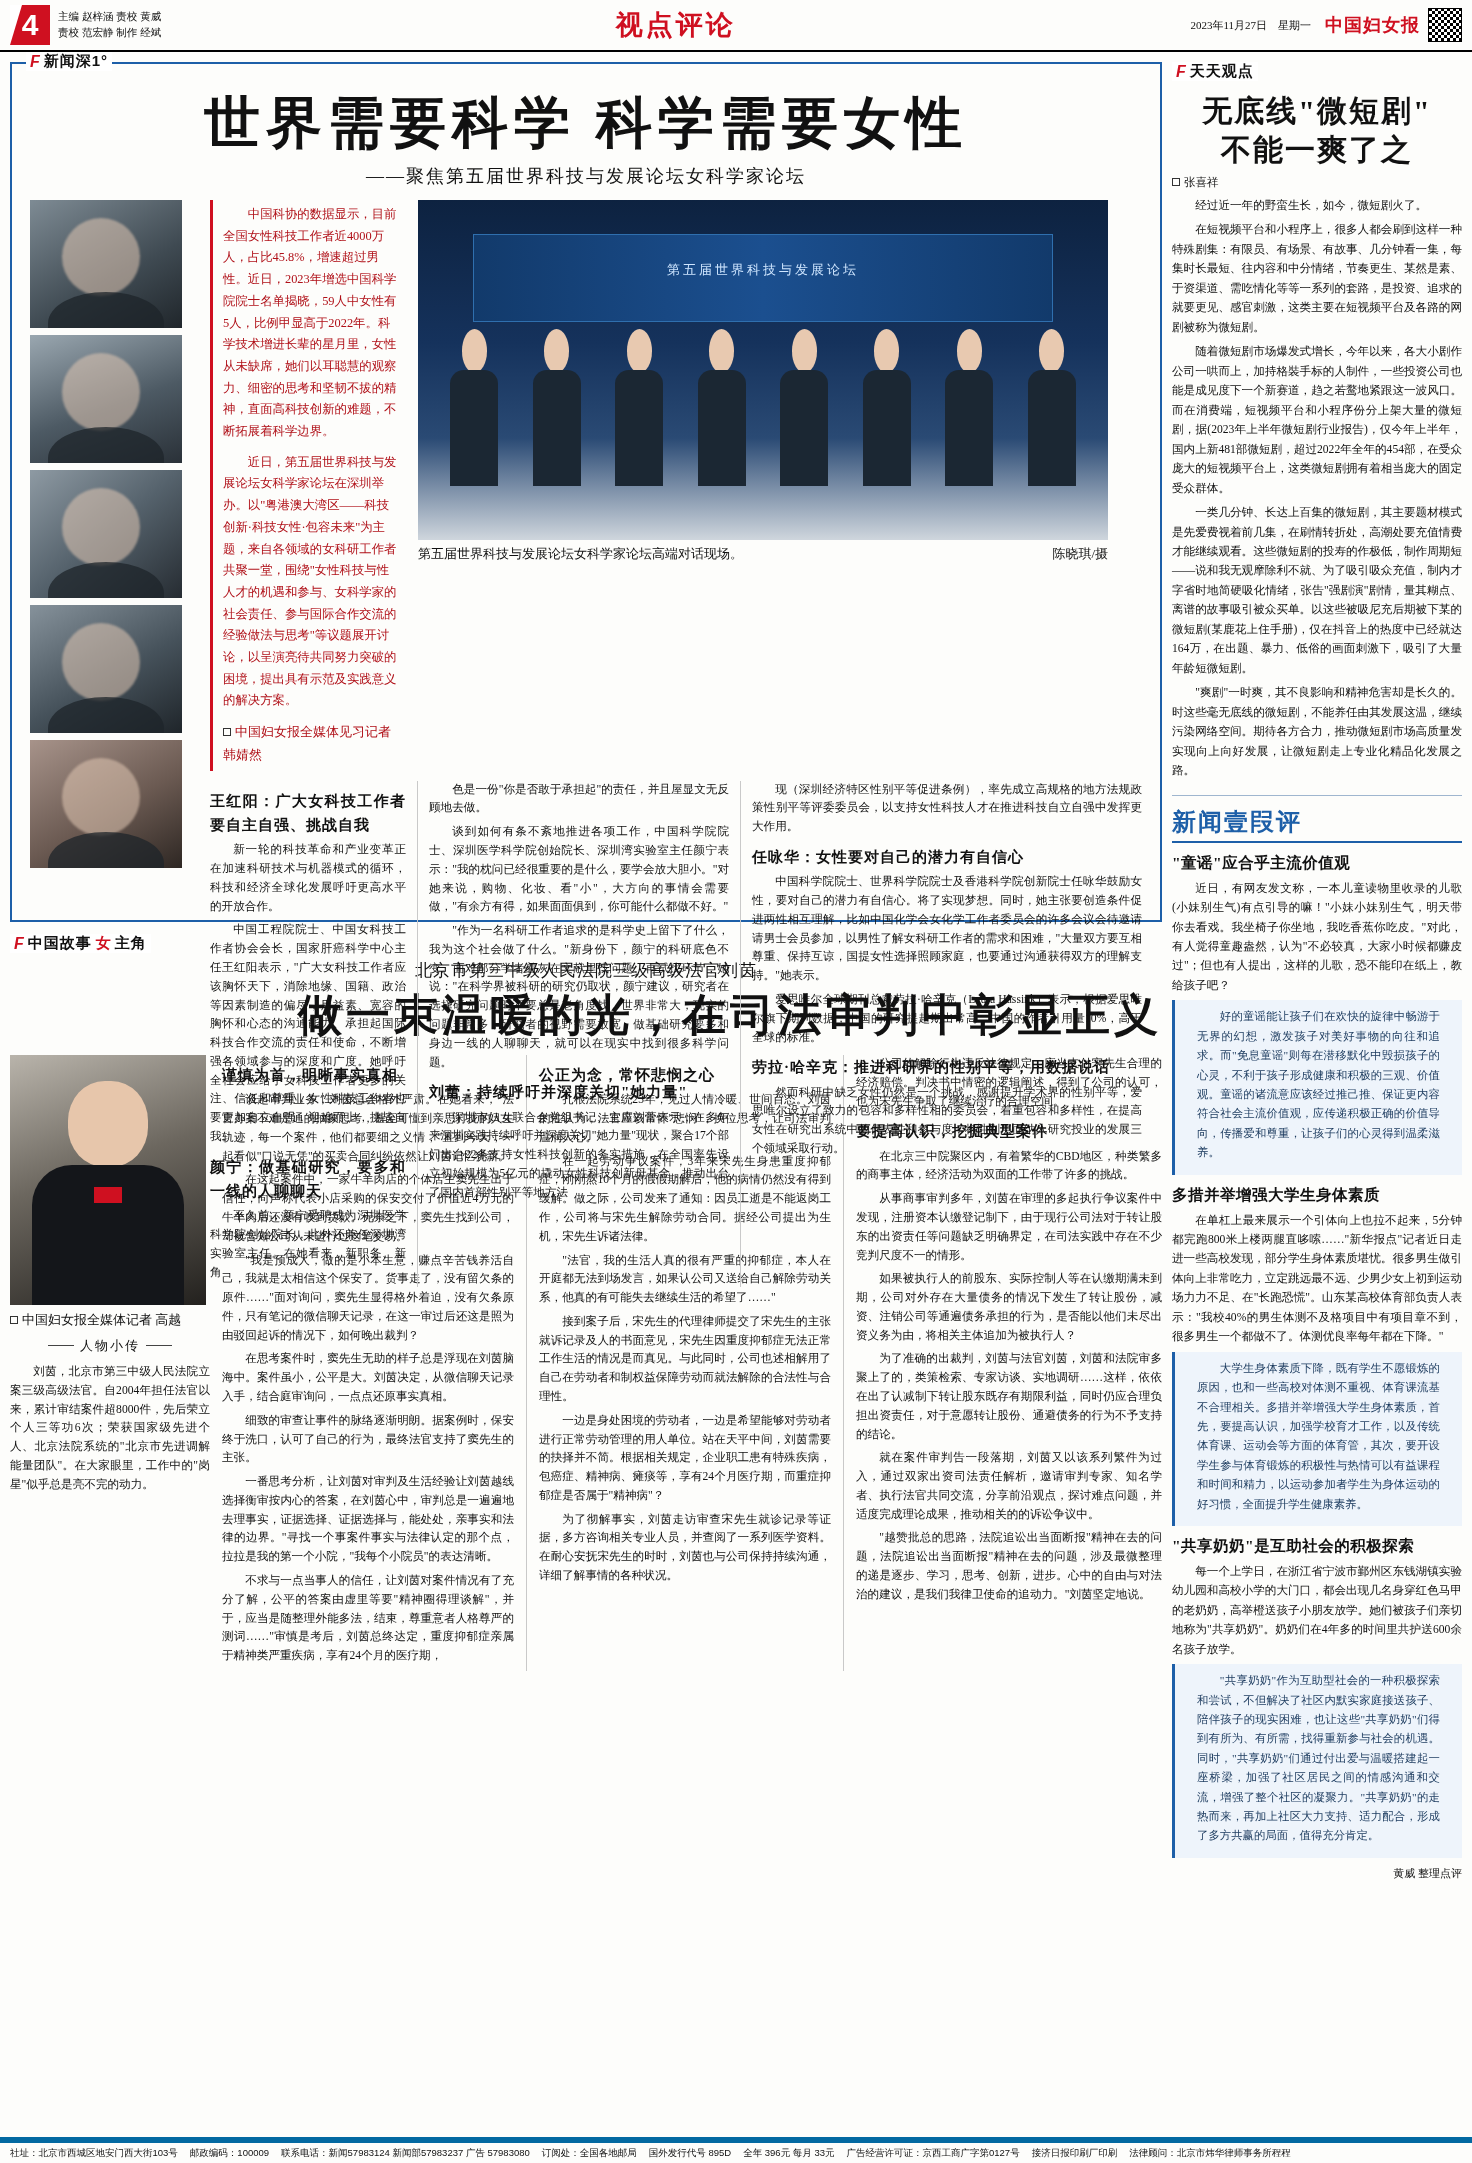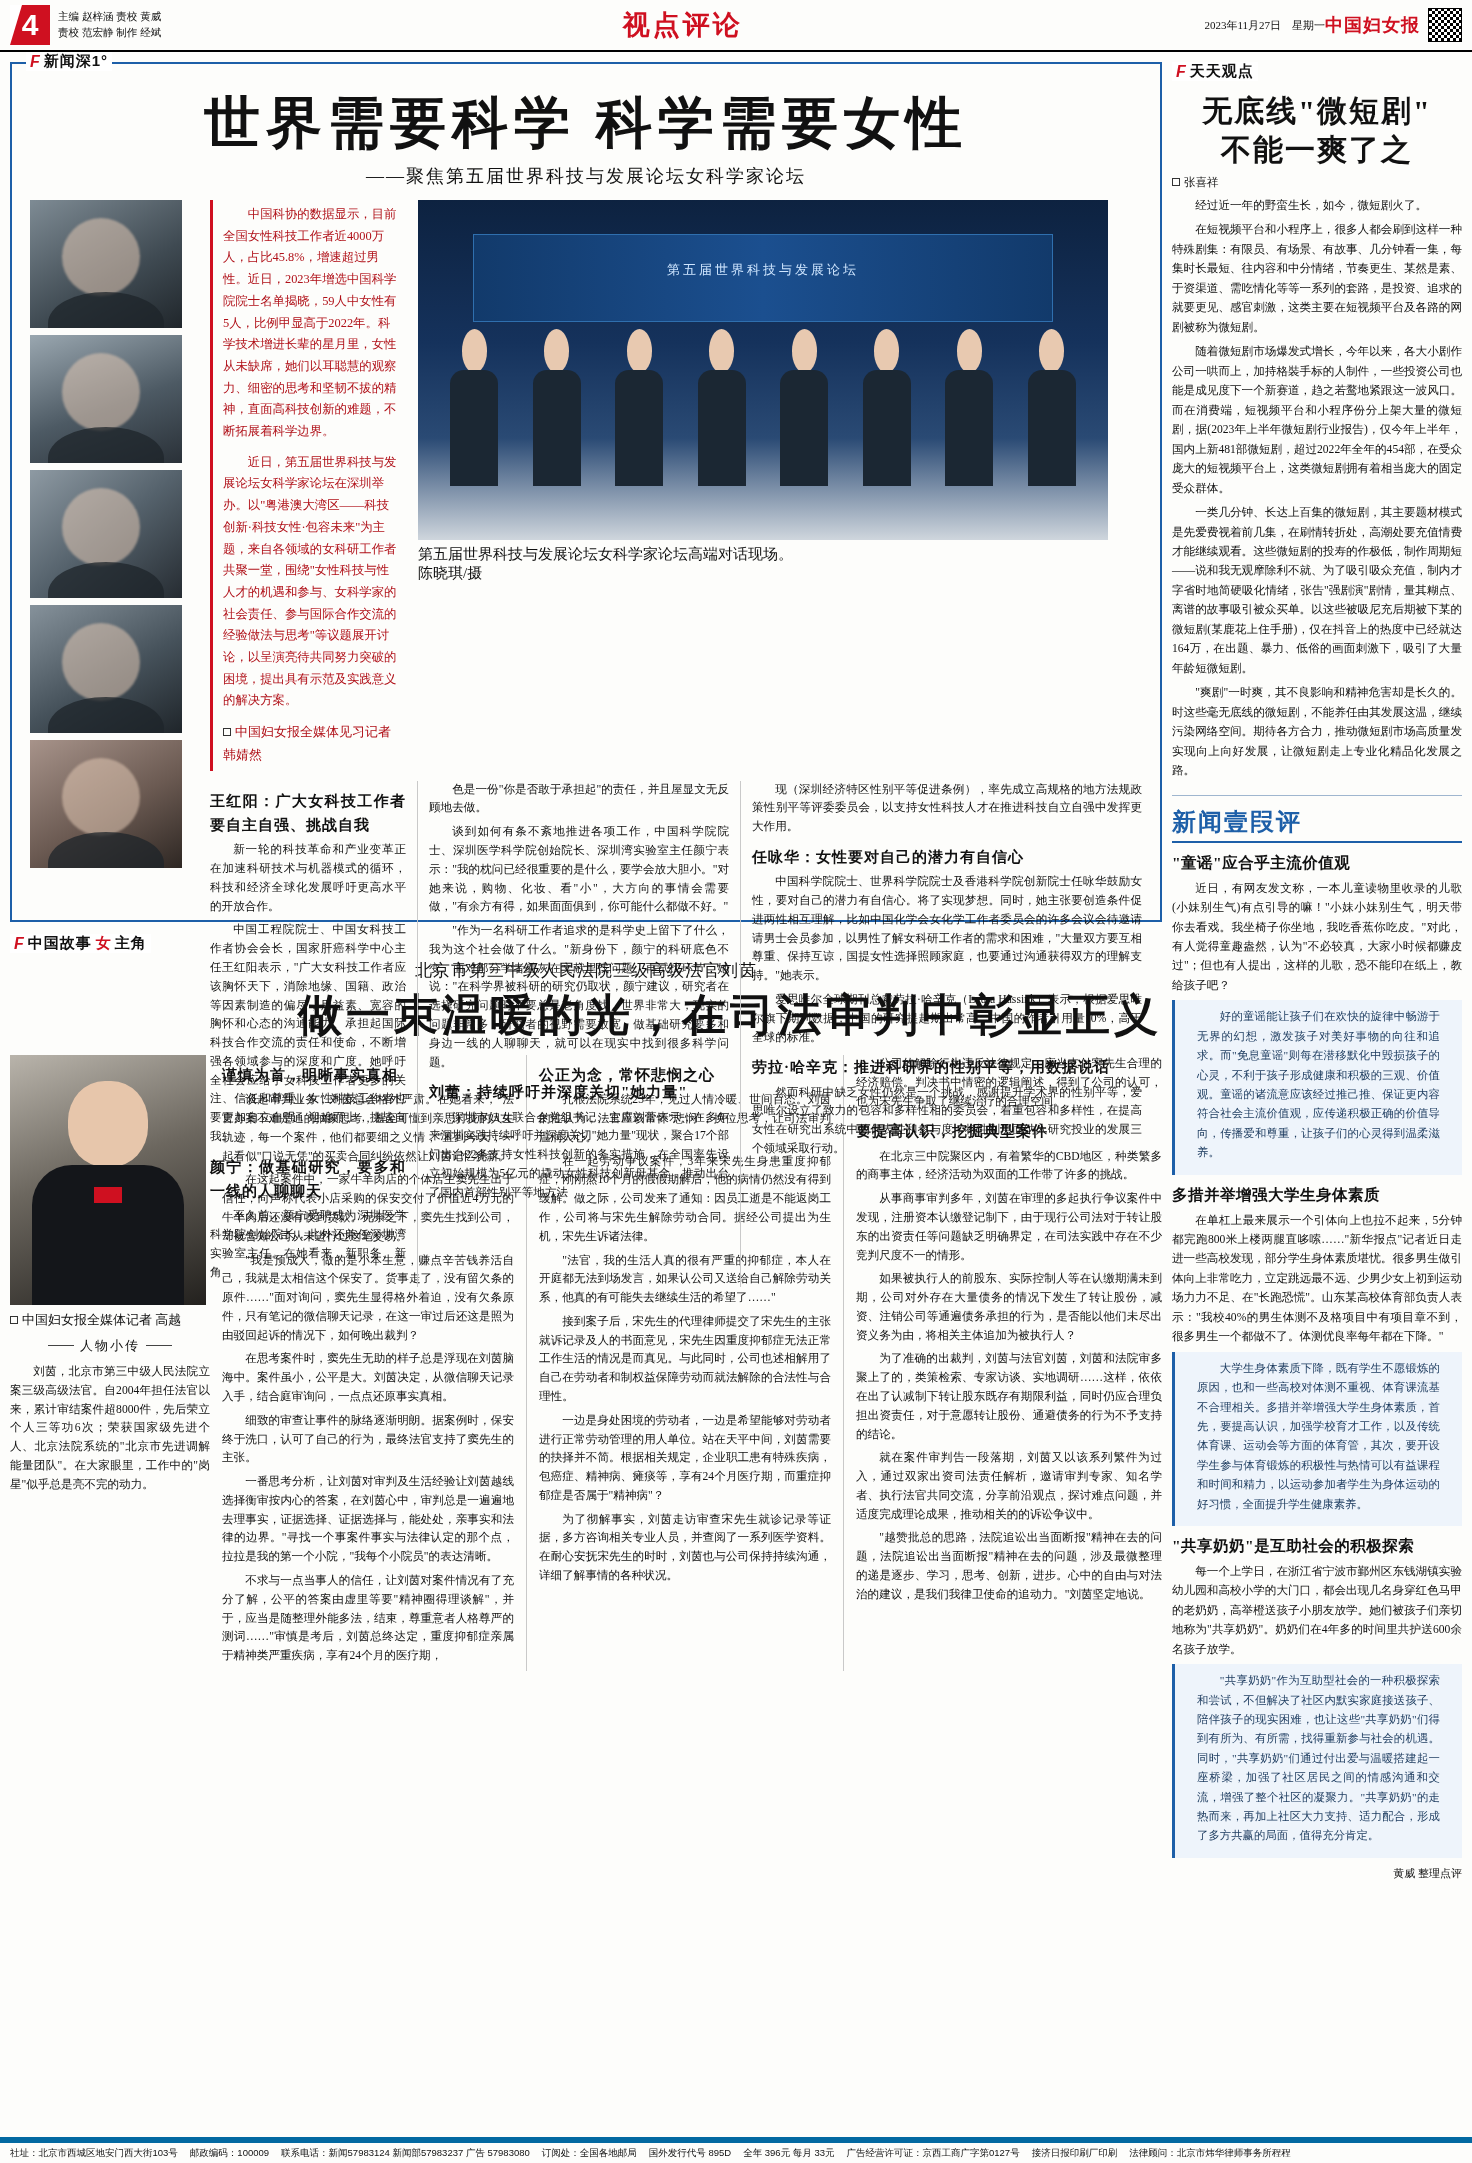--- a/index.html
+++ b/index.html
@@ -32,21 +32,21 @@
   .mast-credits {
     font-size:10.5px; line-height:1.5; margin-left:8px;
     font-family:"Liberation Sans", sans-serif; color:#111;
     white-space:nowrap;
   }
   .mast-center {
     flex:1; text-align:center;
     color:#cf1020; font-size:27px; font-weight:bold;
     letter-spacing:3px;
   }
-  .mast-date { font-size:11px; white-space:nowrap;}
+  .mast-date { font-size:11px; margin-right:14px; white-space:nowrap;}
   .mast-paper {
     color:#cf1020; font-size:18px; font-weight:bold; letter-spacing:1px;
     margin-right:8px; white-space:nowrap;
   }
   .qr {
     width:34px; height:34px;
     background:
       repeating-linear-gradient(0deg,#000 0 3px,#fff 3px 6px),
       repeating-linear-gradient(90deg,#000 0 3px,#fff 3px 6px);
     background-blend-mode:difference;
@@ -141,21 +141,21 @@
     border:1px solid #2f6fae;
   }
   .stage-banner span{
     position:absolute; left:0; right:0; top:30%;
     text-align:center; color:#cfe6ff; font-size:13px; letter-spacing:3px;
   }
   .figs{ position:absolute; bottom:16%; left:4%; right:4%; height:46%; display:flex; justify-content:space-between;}
   .fig{ width:9%; height:100%; position:relative;}
   .fig::before{content:"";position:absolute;left:28%;top:0;width:44%;height:28%;border-radius:50%;background:#e8c9b0;}
   .fig::after{content:"";position:absolute;left:8%;top:26%;width:84%;height:74%;border-radius:14px 14px 0 0;background:#1b2733;}
-  .photo-cap { font-size:15px; margin-top:5px; display:flex; justify-content:space-between;flex-direction:column;}
+  .photo-cap { font-size:13px; margin-top:5px; display:flex; justify-content:space-between;}
 
   
   .lower { margin-top:12px; }
   .lower-flag { margin-bottom:4px; }
   .lower-kicker { text-align:center; font-size:17px; letter-spacing:1px; margin:2px 0 4px 0;}
   .lower-title {
     text-align:right; font-size:44px; font-weight:bold; letter-spacing:4px;
     margin:2px 0 10px 0;
   }
   .lower-main { display:flex; gap:12px; }

